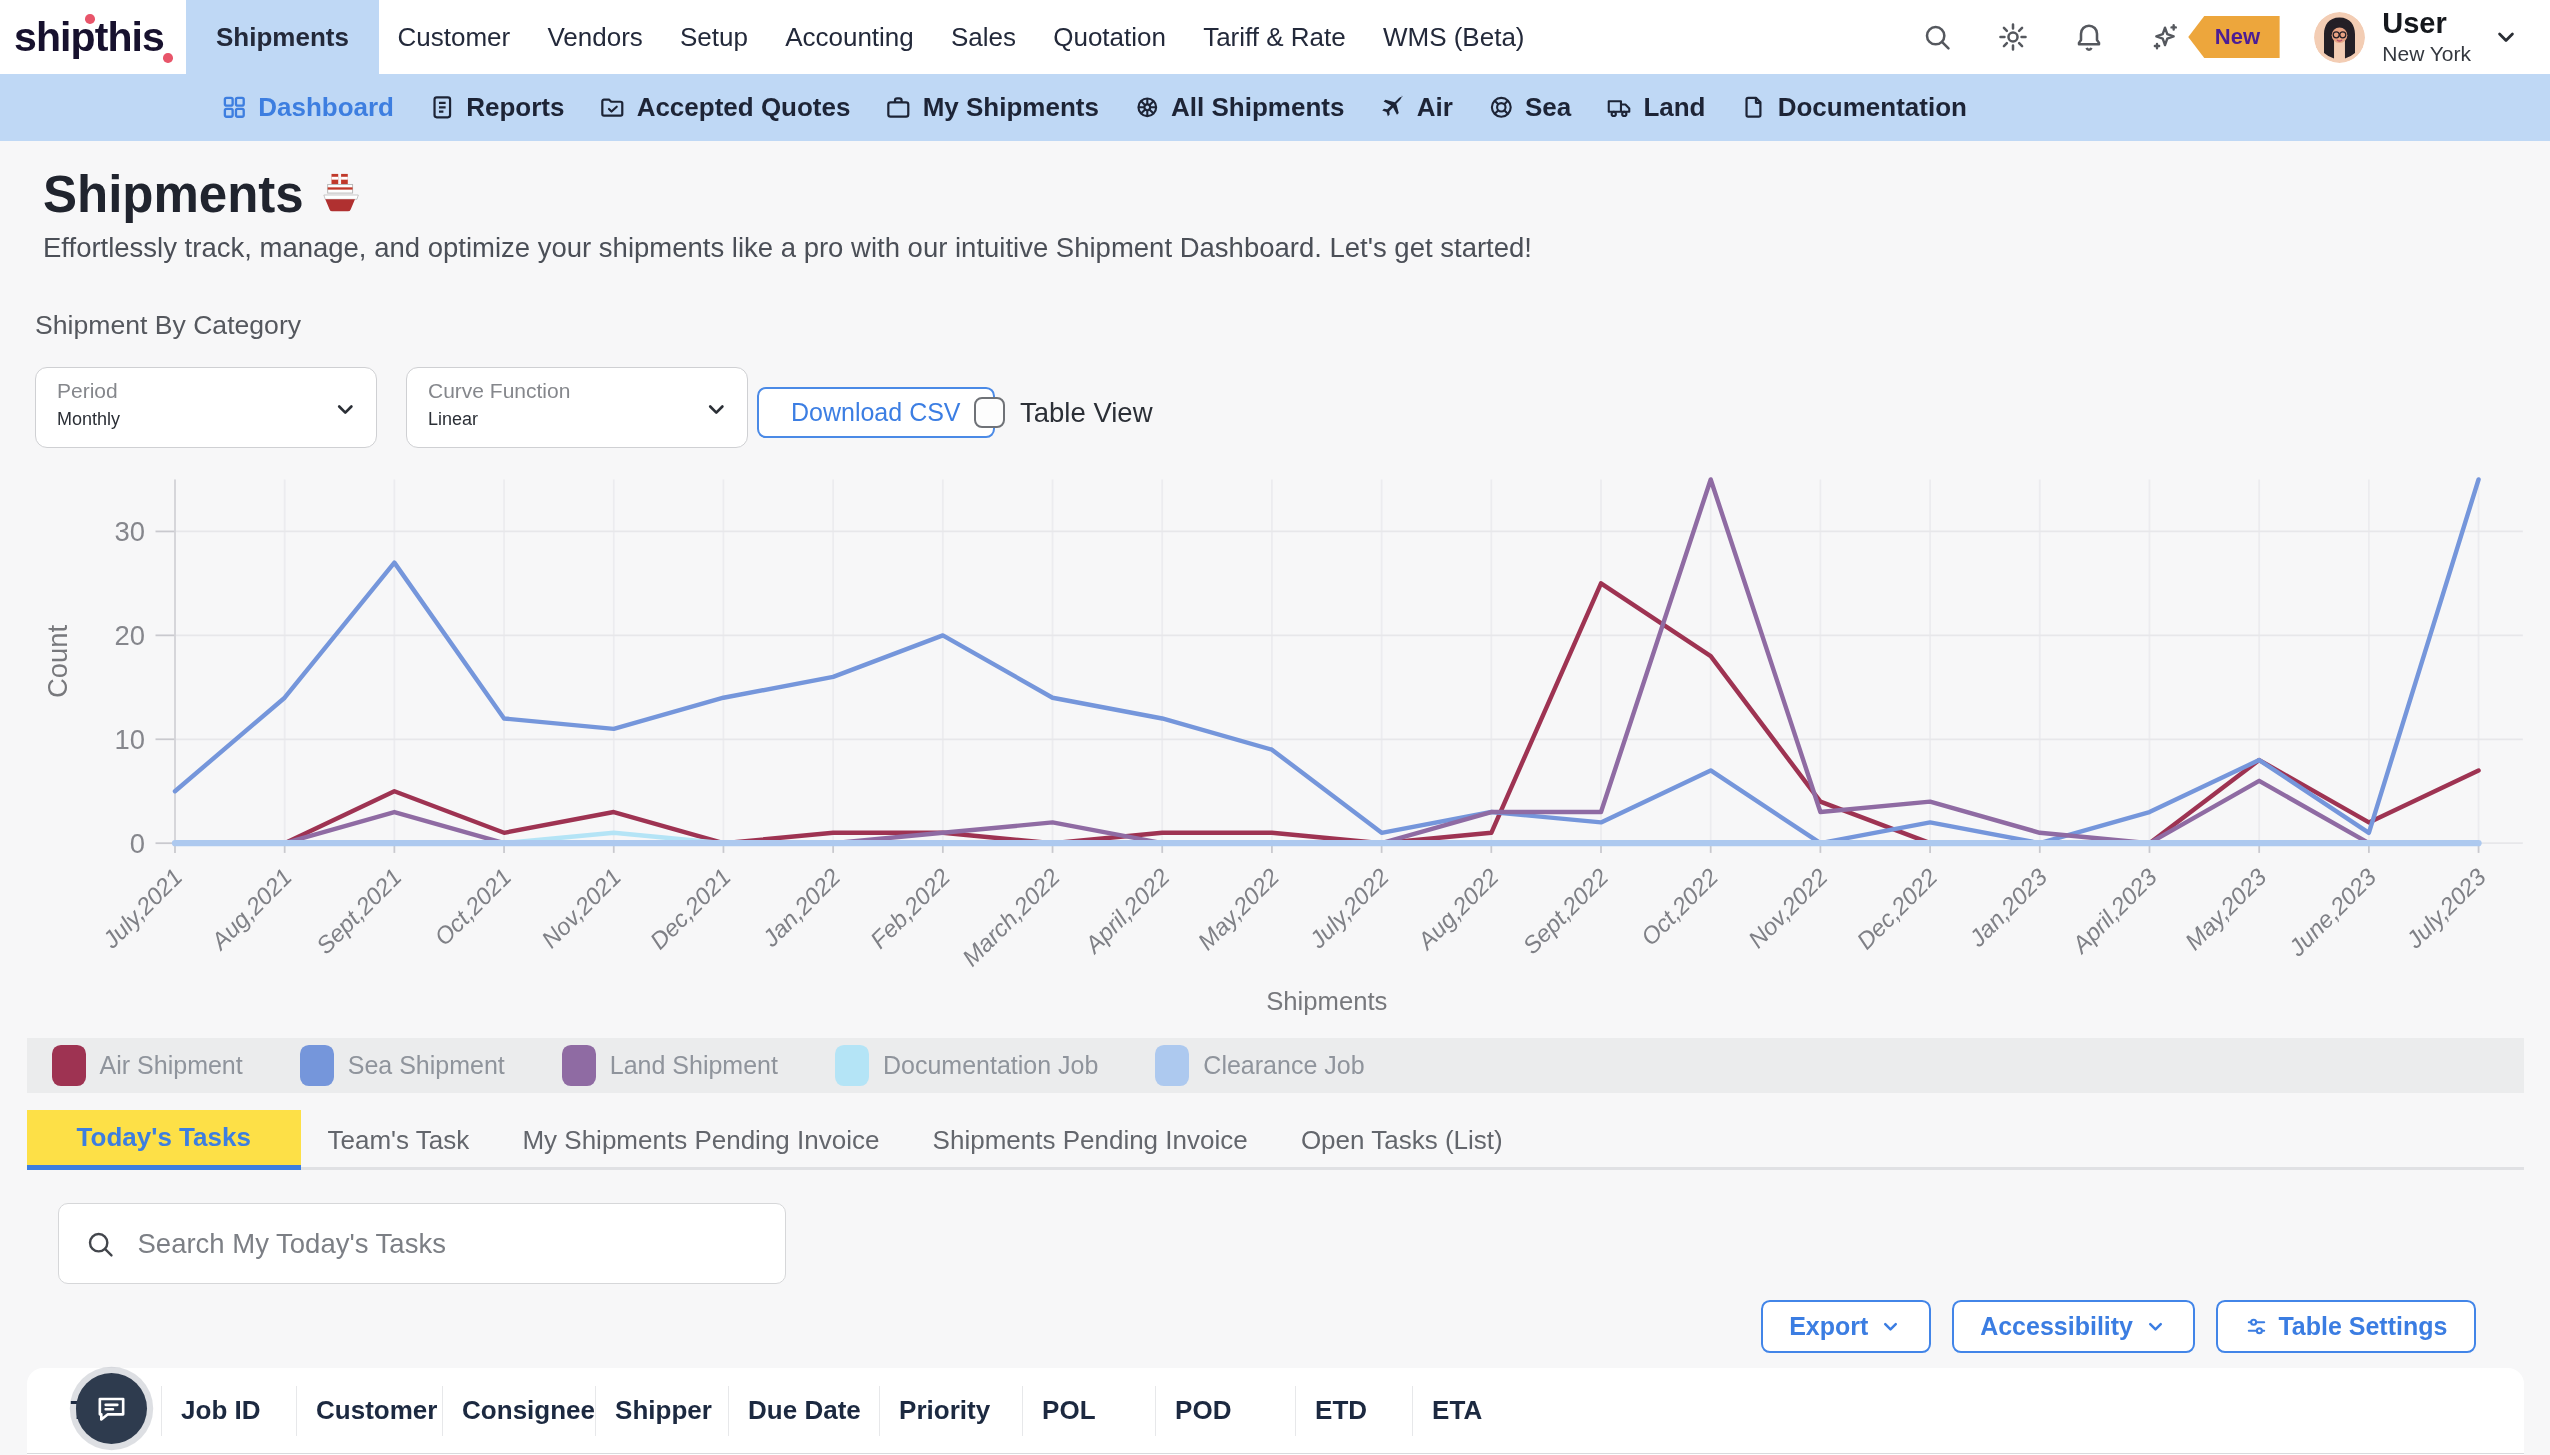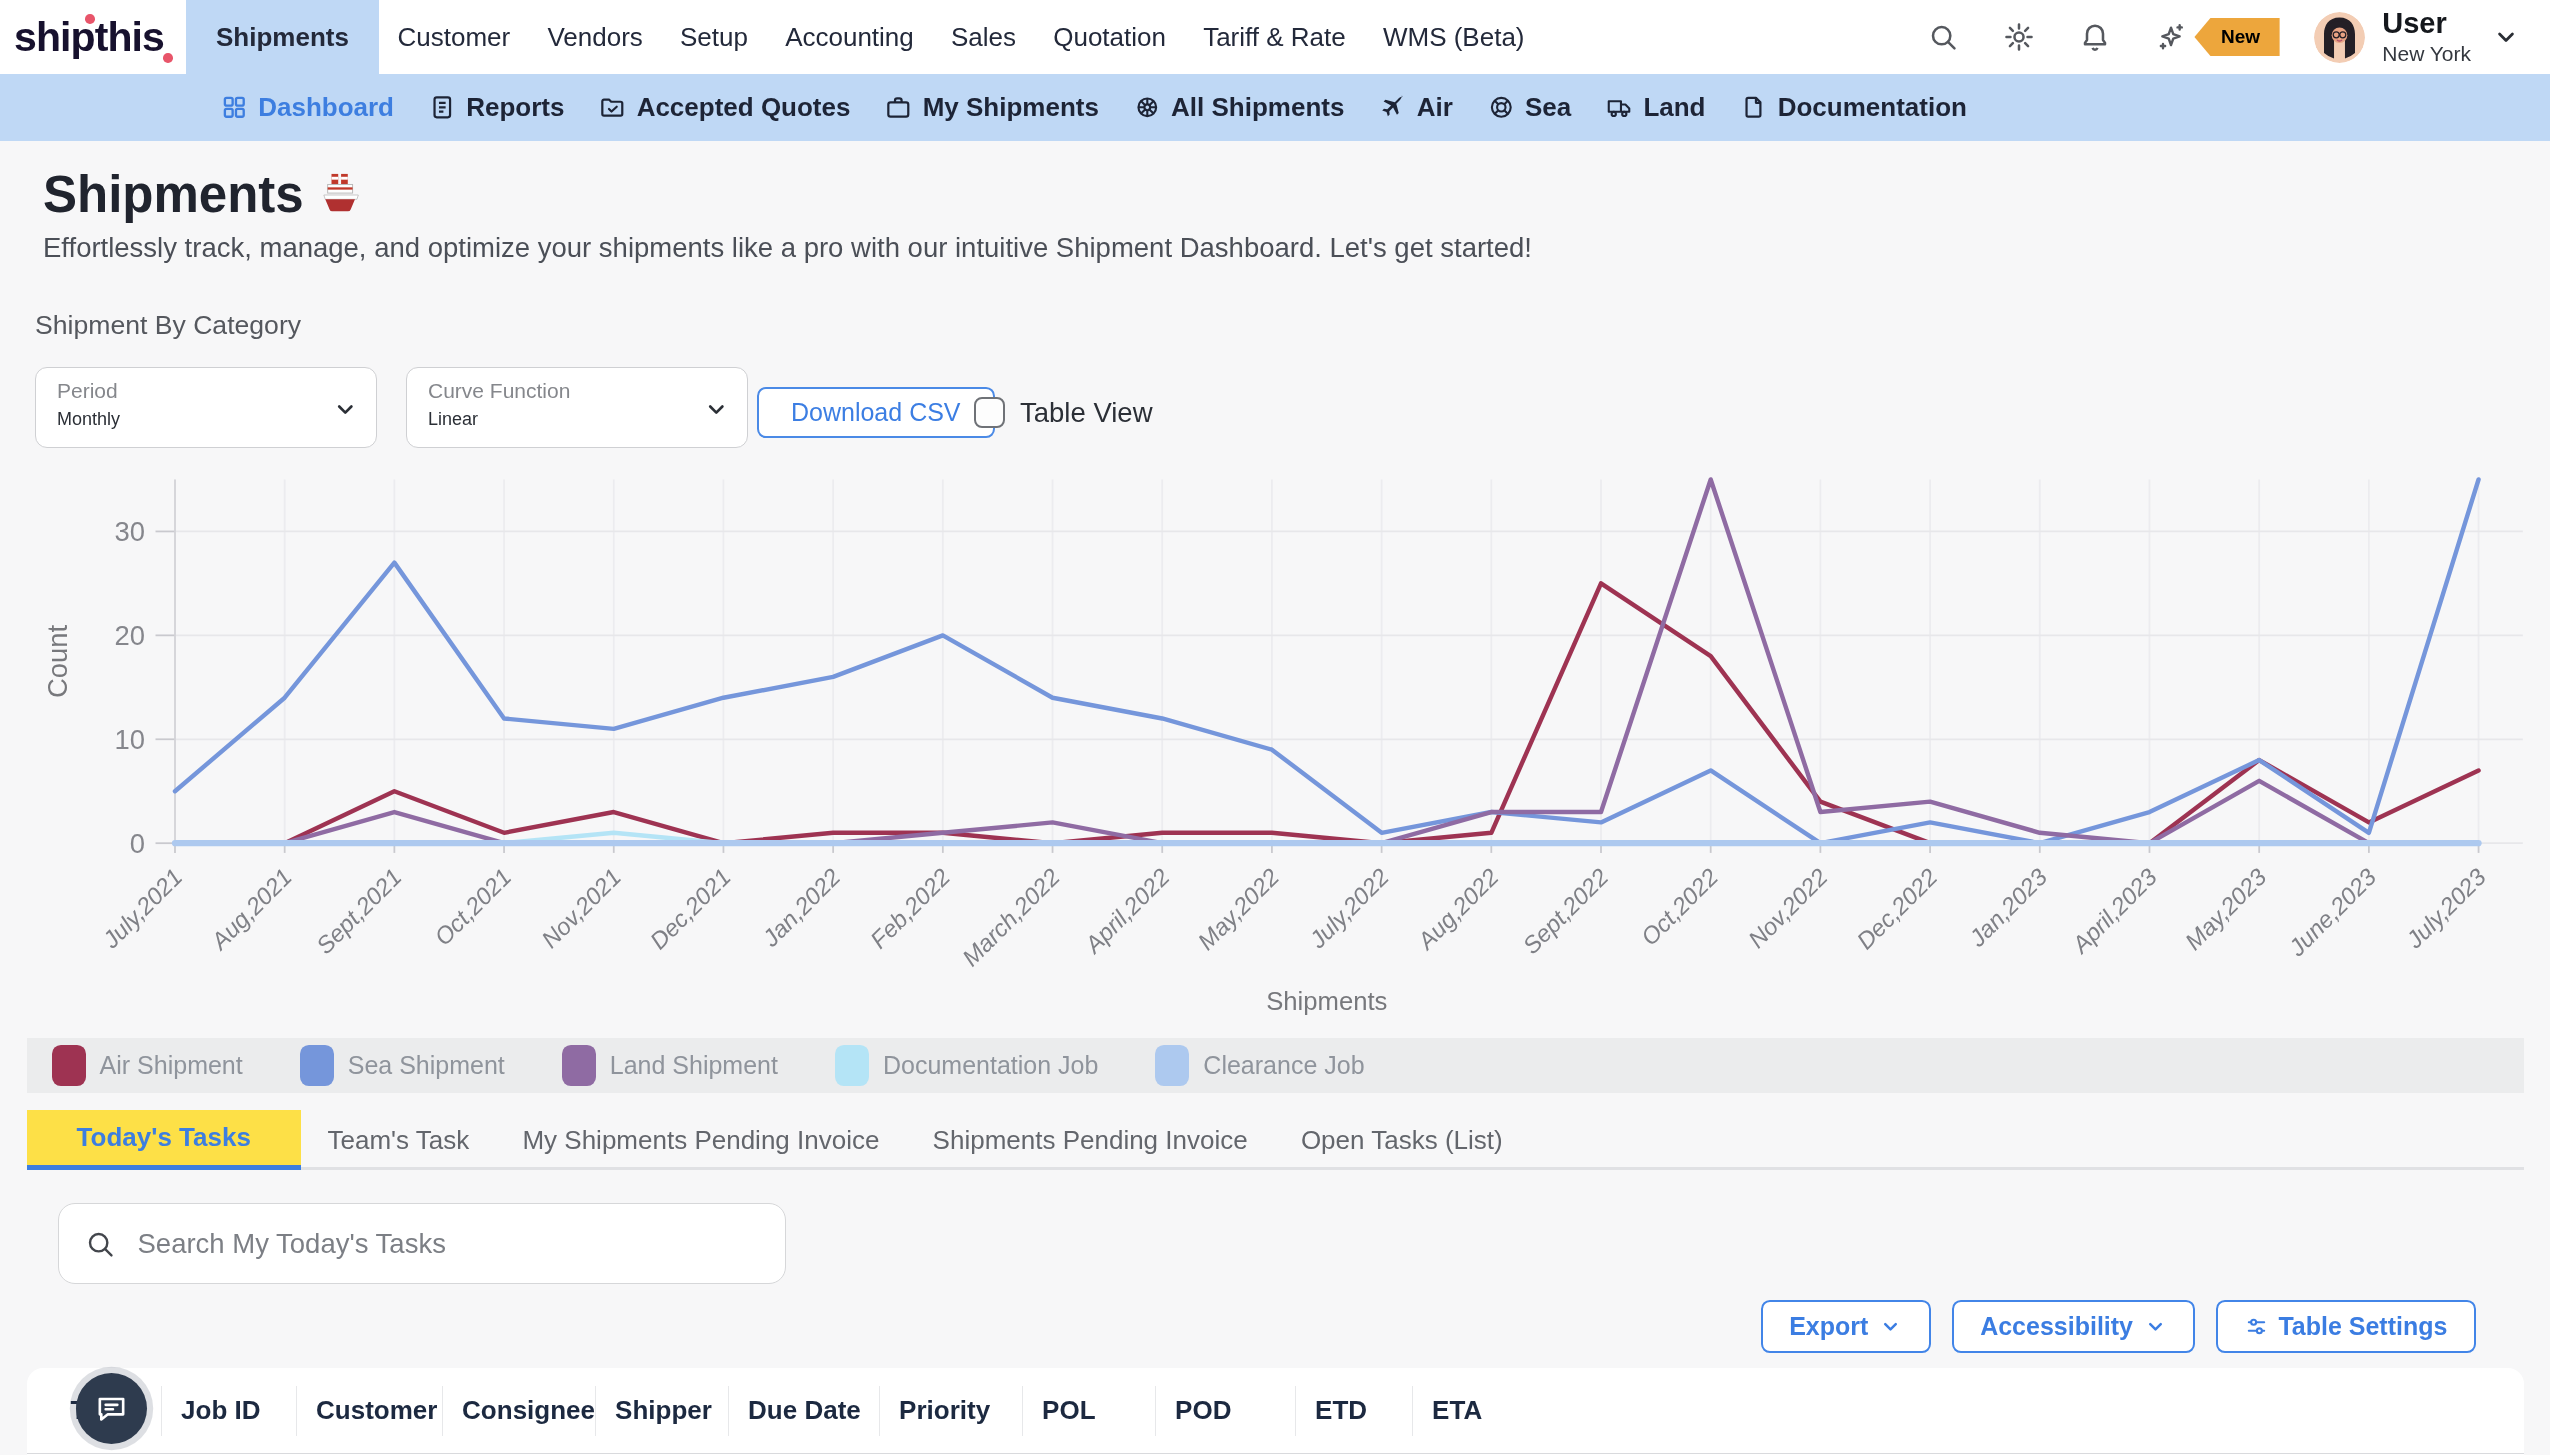--- a/index.html
+++ b/index.html
@@ -16,21 +16,21 @@
         font-size:41px;font-weight:700;color:#17112e;letter-spacing:-0.9px;}
   .logo-dot{position:absolute;width:9.7px;height:9.7px;border-radius:50%;background:#e8556a;}
   #logo-dot-1{left:85px;top:14px;} #logo-dot-2{left:163px;top:53px;}
   #topnav-items{display:flex;align-items:stretch;}
   .nav-item{display:flex;align-items:center;padding:0 18.6px;font-size:26px;font-weight:500;color:#23293a;cursor:pointer;white-space:nowrap;}
   .nav-item.active{background:var(--navhl);font-weight:700;padding:0 30px;}
   #topnav-right{margin-left:auto;display:flex;align-items:center;padding-right:30px;}
   .tn-icon{width:32px;height:32px;color:#55585e;margin-right:44px;flex:none;}
   .tn-icon svg{width:100%;height:100%;}
   #sparkle-wrap{margin-right:7px;}
-  #new-badge{background:var(--badge);color:#000000;font-size:19px;font-weight:700;
+  #new-badge{background:var(--badge);color:#4c1d95;font-size:22px;font-weight:700;
              padding:8px 19.5px 8px 26.6px;margin-right:34px;
              clip-path:polygon(16px 0,100% 0,100% 100%,16px 100%,0 50%);}
   #avatar{width:51px;height:51px;border-radius:50%;overflow:hidden;margin-right:17.7px;flex:none;}
   #user-block{margin-right:21px;text-align:left;}
   #user-name{font-size:29px;font-weight:700;color:#15181d;line-height:30px;}
   #user-loc{font-size:21px;color:#34383f;margin-top:3.5px;}
   #user-chevron{width:28px;height:28px;color:#2a2e35;}
 
   
   #subnav{position:absolute;left:0;top:74px;width:2550px;height:67px;background:var(--navhl);
@@ -70,21 +70,21 @@
   .legend-label{font-size:25px;color:#8f949c;}
 
   
   #tabsbar{position:absolute;left:26.6px;top:1110px;width:2497px;height:60px;display:flex;align-items:stretch;}
   #tabs-underline{position:absolute;left:0;bottom:0;width:100%;height:2.7px;background:#e0e1e4;}
   .tab{display:flex;align-items:center;padding:0 26.6px;font-size:26px;color:#63666c;cursor:pointer;white-space:nowrap;z-index:1;}
   .tab.active{background:#fde047;color:var(--accent);font-weight:700;padding:0 50px;border-bottom:5.3px solid var(--accent);}
 
   
   #search-box{position:absolute;left:58px;top:1203px;width:728px;height:81px;background:#fff;
-              border:1.8px solid #d6d7d9;border-radius:17px;display:flex;align-items:center;padding:0 25px;}
+              border:1.8px solid #d6d7d9;border-radius:10px;display:flex;align-items:center;padding:0 25px;}
   #search-box svg{width:32px;height:32px;color:#43464c;flex:none;margin-right:19.5px;}
   #search-input{border:none;outline:none;flex:1;font-size:27.5px;color:#2b2f36;background:transparent;}
   #search-input::placeholder{color:#7c7f85;}
 
   
   #actions{position:absolute;top:1300px;right:74px;display:flex;gap:21px;}
   .action-btn{height:53px;padding:0 26.6px;background:#fff;border:2.2px solid #4285e8;border-radius:8.9px;
               color:#3b7de2;font-size:25px;font-weight:600;display:flex;align-items:center;gap:10.6px;cursor:pointer;white-space:nowrap;}
   .action-btn svg{width:23px;height:23px;}
 

